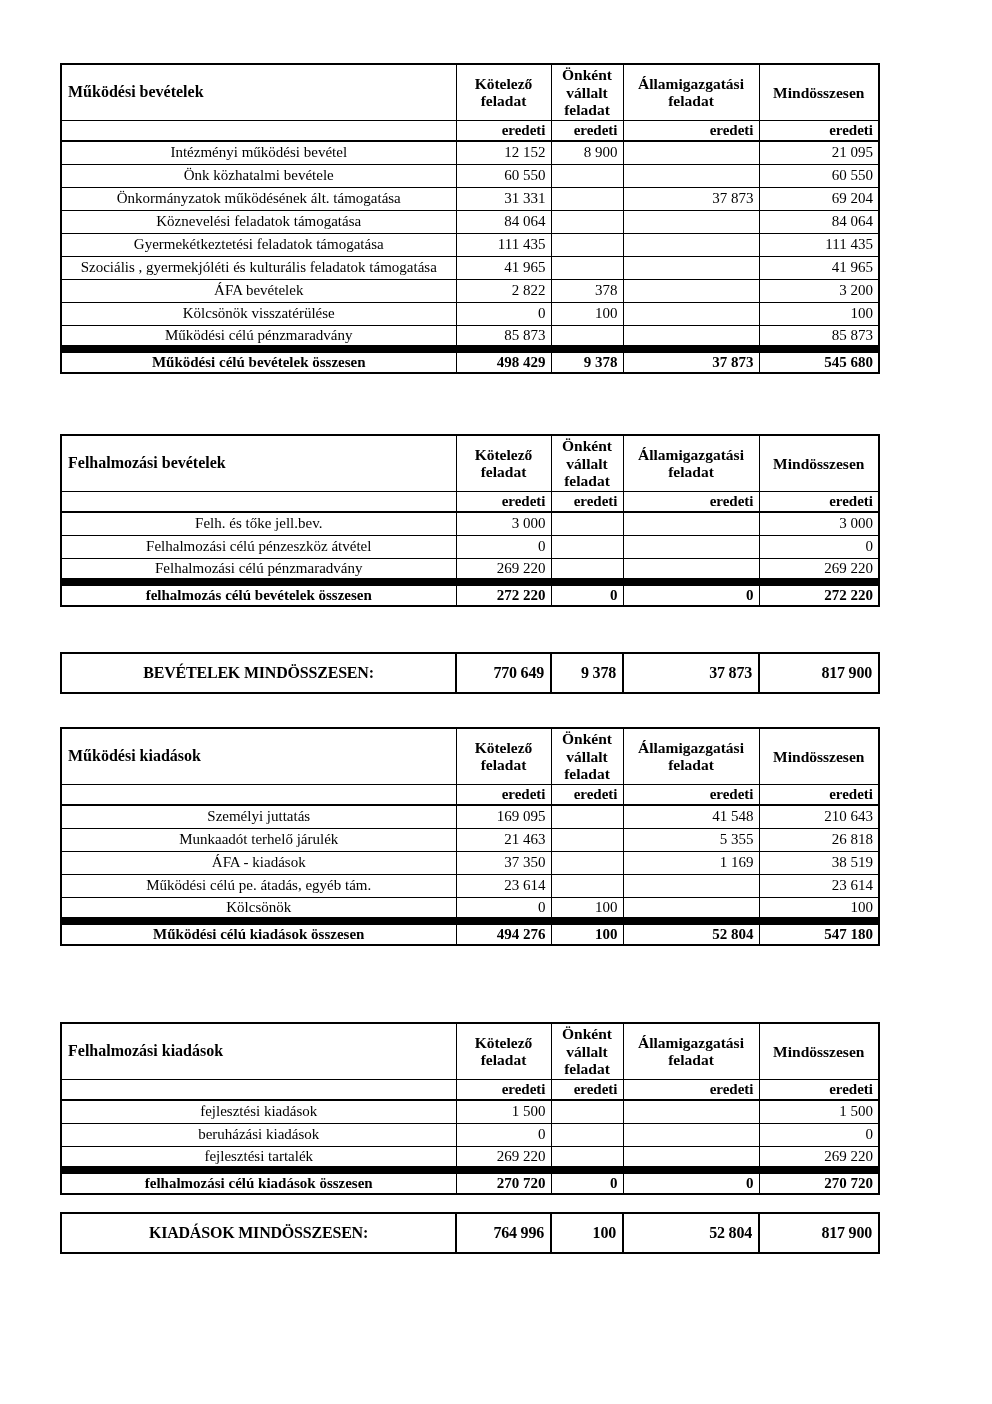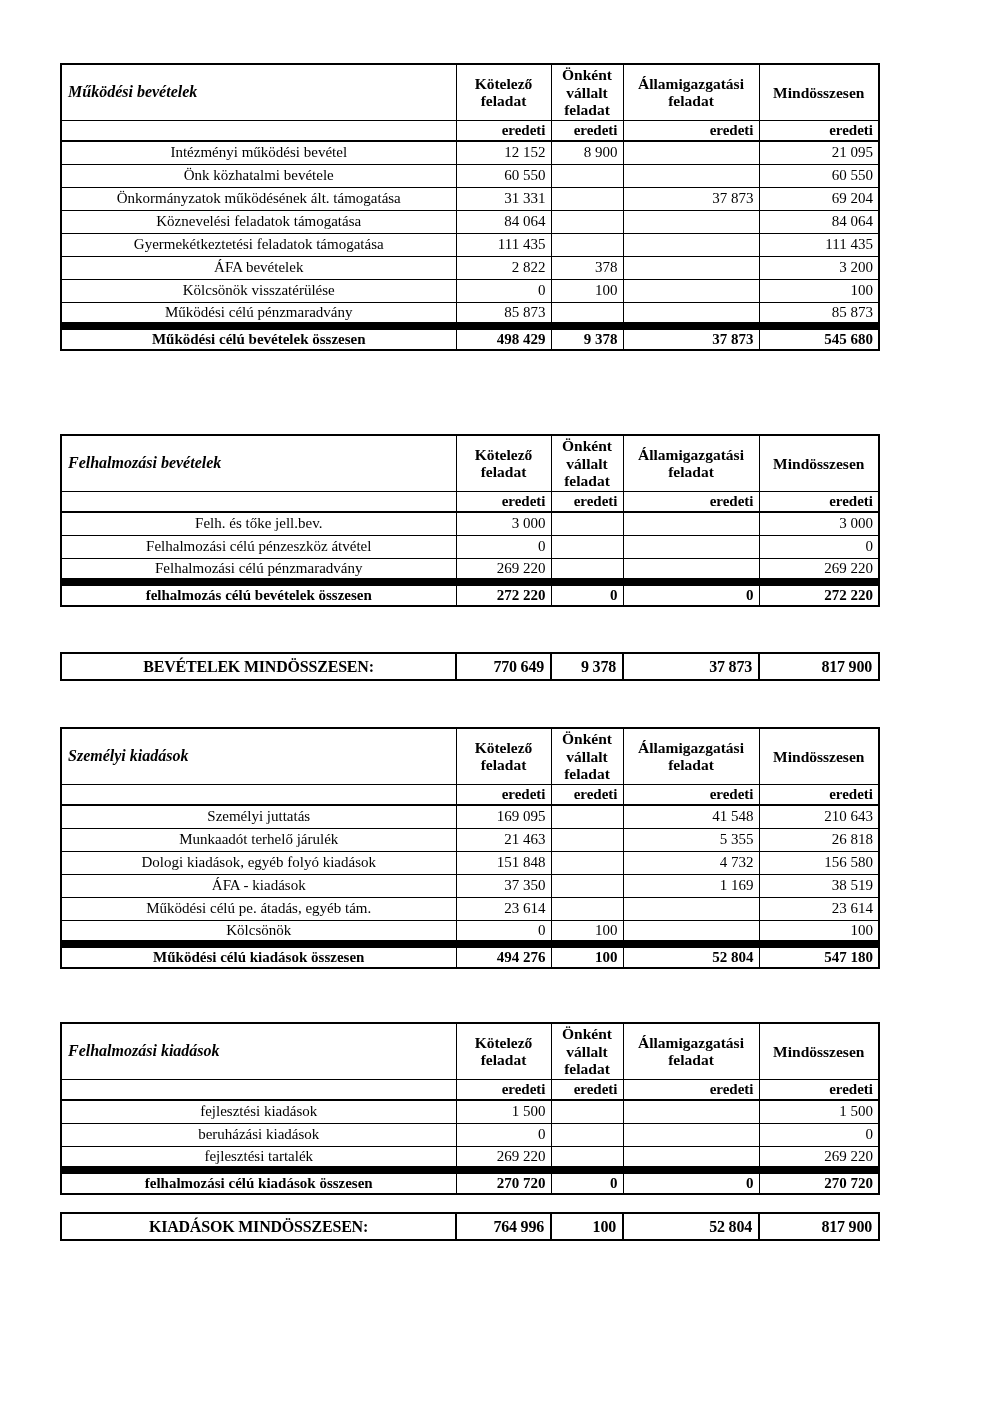--- a/index.html
+++ b/index.html
@@ -30,42 +30,41 @@
     font-weight:bold;
     height:56px;
     text-align:center;
     font-size:15.5px;
     line-height:1.12;
   }
   tr.header th.title-cell {
     text-align:left;
     font-size:16px;
     padding-left:6px;
-    font-style:italic;
   }
   tr.sub td {
     font-weight:bold;
     text-align:right;
     height:21px;
     border-bottom:2px solid #000;
   }
   tr.data td { height:23px; }
   td.num { text-align:right; }
   td.lbl { text-align:center; }
   tr.total td {
     font-weight:bold;
     border-top:8px solid #000000;
     height:22px;
   }
   table.grand td {
     border:2px solid #000;
     font-weight:bold;
     font-size:16px;
     height:27px;
-    padding:3px 6px;
+    padding:10px 6px;
     vertical-align:middle;
     letter-spacing:-0.2px;
     overflow:hidden;
   }
 </style>
 </head>
 <body>
 
 <div class="page">
   <table class="budget" style="top:63px">
@@ -120,20 +119,27 @@
           <td class="num">84 064</td>
         </tr>
         <tr class="data">
           <td class="lbl">Gyermekétkeztetési feladatok támogatása</td>
           <td class="num">111 435</td>
           <td class="num"></td>
           <td class="num"></td>
           <td class="num">111 435</td>
         </tr>
         <tr class="data">
+          <td class="lbl">Szociális , gyermekjóléti és kulturális  feladatok támogatása</td>
+          <td class="num">41 965</td>
+          <td class="num"></td>
+          <td class="num"></td>
+          <td class="num">41 965</td>
+        </tr>
+        <tr class="data">
           <td class="lbl">ÁFA bevételek</td>
           <td class="num">2 822</td>
           <td class="num">378</td>
           <td class="num"></td>
           <td class="num">3 200</td>
         </tr>
         <tr class="data">
           <td class="lbl">Kölcsönök visszatérülése</td>
           <td class="num">0</td>
           <td class="num">100</td>
@@ -230,21 +236,21 @@
   <table class="budget" style="top:727px">
       <colgroup>
         <col style="width: 395px;">
         <col style="width: 95px;">
         <col style="width: 72px;">
         <col style="width: 136px;">
         <col style="width: 120px;">
       </colgroup>
       <tbody>
         <tr class="header">
-          <th class="title-cell">Személyi kiadások</th>
+          <th class="title-cell">Működési kiadások</th>
           <th>Kötelező feladat</th>
           <th>Önként vállalt feladat</th>
           <th>Államigazgatási feladat</th>
           <th>Mindösszesen</th>
         </tr>
         <tr class="sub">
           <td></td>
           <td>eredeti</td>
           <td>eredeti</td>
           <td>eredeti</td>
@@ -256,27 +262,20 @@
           <td class="num"></td>
           <td class="num">41 548</td>
           <td class="num">210 643</td>
         </tr>
         <tr class="data">
           <td class="lbl">Munkaadót terhelő járulék</td>
           <td class="num">21 463</td>
           <td class="num"></td>
           <td class="num">5 355</td>
           <td class="num">26 818</td>
-        </tr>
-        <tr class="data">
-          <td class="lbl">Dologi kiadások, egyéb folyó kiadások</td>
-          <td class="num">151 848</td>
-          <td class="num"></td>
-          <td class="num">4 732</td>
-          <td class="num">156 580</td>
         </tr>
         <tr class="data">
           <td class="lbl">ÁFA - kiadások</td>
           <td class="num">37 350</td>
           <td class="num"></td>
           <td class="num">1 169</td>
           <td class="num">38 519</td>
         </tr>
         <tr class="data">
           <td class="lbl">Működési célú pe. átadás, egyéb tám.</td>

